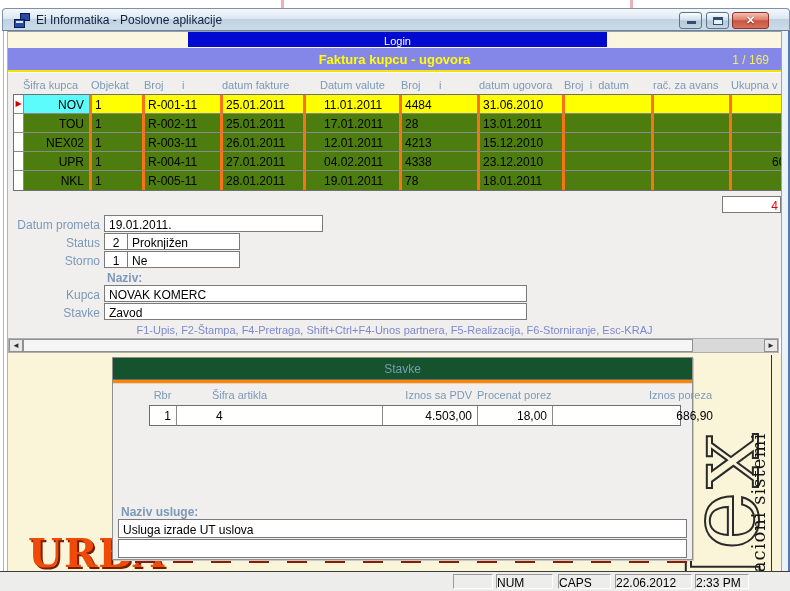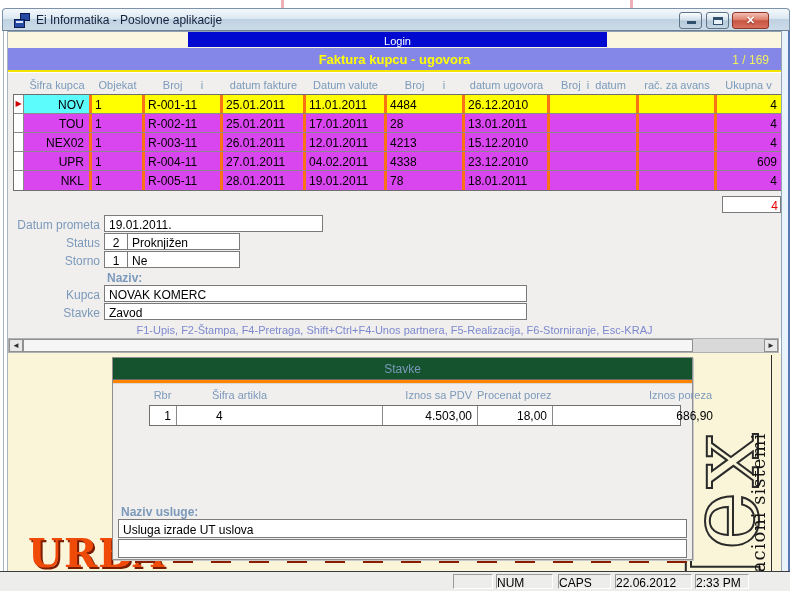--- a/index.html
+++ b/index.html
@@ -34,32 +34,32 @@
   .login-bar span { display:block; text-align:center; color:#ffffff; font-size:11px; padding-top:3px; }
   .page-header { position:absolute; left:8px; top:48px; width:773px; height:22px; background:#8486e8; }
   .page-header .ph-title { position:absolute; left:0; top:4px; width:100%; text-align:center;
                            color:#ffff00; font-size:13px; font-weight:bold; }
   .page-header .ph-counter { position:absolute; right:12px; top:5px; color:#f0f060; font-size:12px; }
   .yellow-rule { position:absolute; left:8px; top:70px; width:773px; height:3px; background:#f2e400; border-bottom:1px solid #ffffff; }
   .gray-zone { position:absolute; left:8px; top:73px; width:773px; height:265px; background:#f0efee; }
 
   
   .inv-header { position:absolute; left:13px; top:79px; width:768px; height:15px; display:flex; overflow:hidden; }
-  .inv-header .hc { color:#7b99ba; font-size:11px; text-align:center; white-space:pre; overflow:hidden; flex:none; }
+  .inv-header .hc { color:#7b99ba; font-size:11px; text-align:left; white-space:pre; overflow:hidden; flex:none; }
   .inv-body { position:absolute; left:13px; top:94px; width:768px; border:1px solid #6f6f6f; border-right:none; background:#fff; overflow:hidden; }
-  .inv-row { display:flex; height:19px; border-bottom:1px solid #8a8a8a; background:#d946ef; }
+  .inv-row { display:flex; height:19px; border-bottom:1px solid #8a8a8a; background:#4d7c0f; }
   .inv-row:last-child { border-bottom:none; }
   .inv-row .c { flex:none; height:100%; border-right:3px solid #f97316; font-size:12px; color:#000;
                 padding:3px 3px 0 3px; white-space:nowrap; overflow:hidden; }
   .inv-row .c.ra { text-align:right; padding-right:5px; }
   .inv-row.selected { background:#ffff00; }
   .inv-row.selected .c.first { background:#5cfcfc; }
   .marker-cell { flex:none; width:10px; height:100%; border-right:1px solid #8a8a8a; background:#fff;
                  font-size:8px; color:#d00000; text-align:center; padding-top:4px; line-height:10px; }
-  .w-sifra{width:68px;} .w-obj{width:53px;} .w-broj{width:78px;} .w-dfak{width:83px;} .w-dval{width:81px;}
+  .w-sifra{width:68px;} .w-obj{width:53px;} .w-broj{width:78px;} .w-dfak{width:83px;} .w-dval{width:81px;margin-left:15px;}
   .w-broj2{width:78px;} .w-dugo{width:85px;} .w-bid{width:89px;} .w-avans{width:78px;} .w-ukup{width:65px; border-right:none!important;}
   .hs{width:10px;}
   .total-box { position:absolute; left:722px; top:196px; width:59px; height:17px; background:#fff;
                border:1px solid #7a7a7a; font-size:12px; color:#e80000; text-align:right; padding:2px 2px 0 0; }
 
   
   .f-label { position:absolute; left:5px; width:95px; text-align:right; color:#7b99ba; font-size:12px; }
   .f-input { position:absolute; background:#fff; border:1px solid #7a7a7a; font-size:12px; color:#000;
              padding:2px 0 0 4px; white-space:nowrap; overflow:hidden; }
   .f-input.ctr { text-align:center; padding-left:0; }
@@ -168,21 +168,21 @@
 
   <div class="inv-body">
     <div class="inv-row selected">
       <div class="marker-cell">▶</div>
       <div class="c ra first w-sifra">NOV</div>
       <div class="c w-obj">1</div>
       <div class="c w-broj">R-001-11</div>
       <div class="c w-dfak">25.01.2011</div>
       <div class="c w-dval">11.01.2011</div>
       <div class="c w-broj2">4484</div>
-      <div class="c w-dugo">26.12.2010</div>
+      <div class="c w-dugo">31.06.2010</div>
       <div class="c w-bid"></div>
       <div class="c w-avans"></div>
       <div class="c ra w-ukup">4</div>
     </div>
     <div class="inv-row">
       <div class="marker-cell"></div>
       <div class="c ra w-sifra">TOU</div>
       <div class="c w-obj">1</div>
       <div class="c w-broj">R-002-11</div>
       <div class="c w-dfak">25.01.2011</div>

